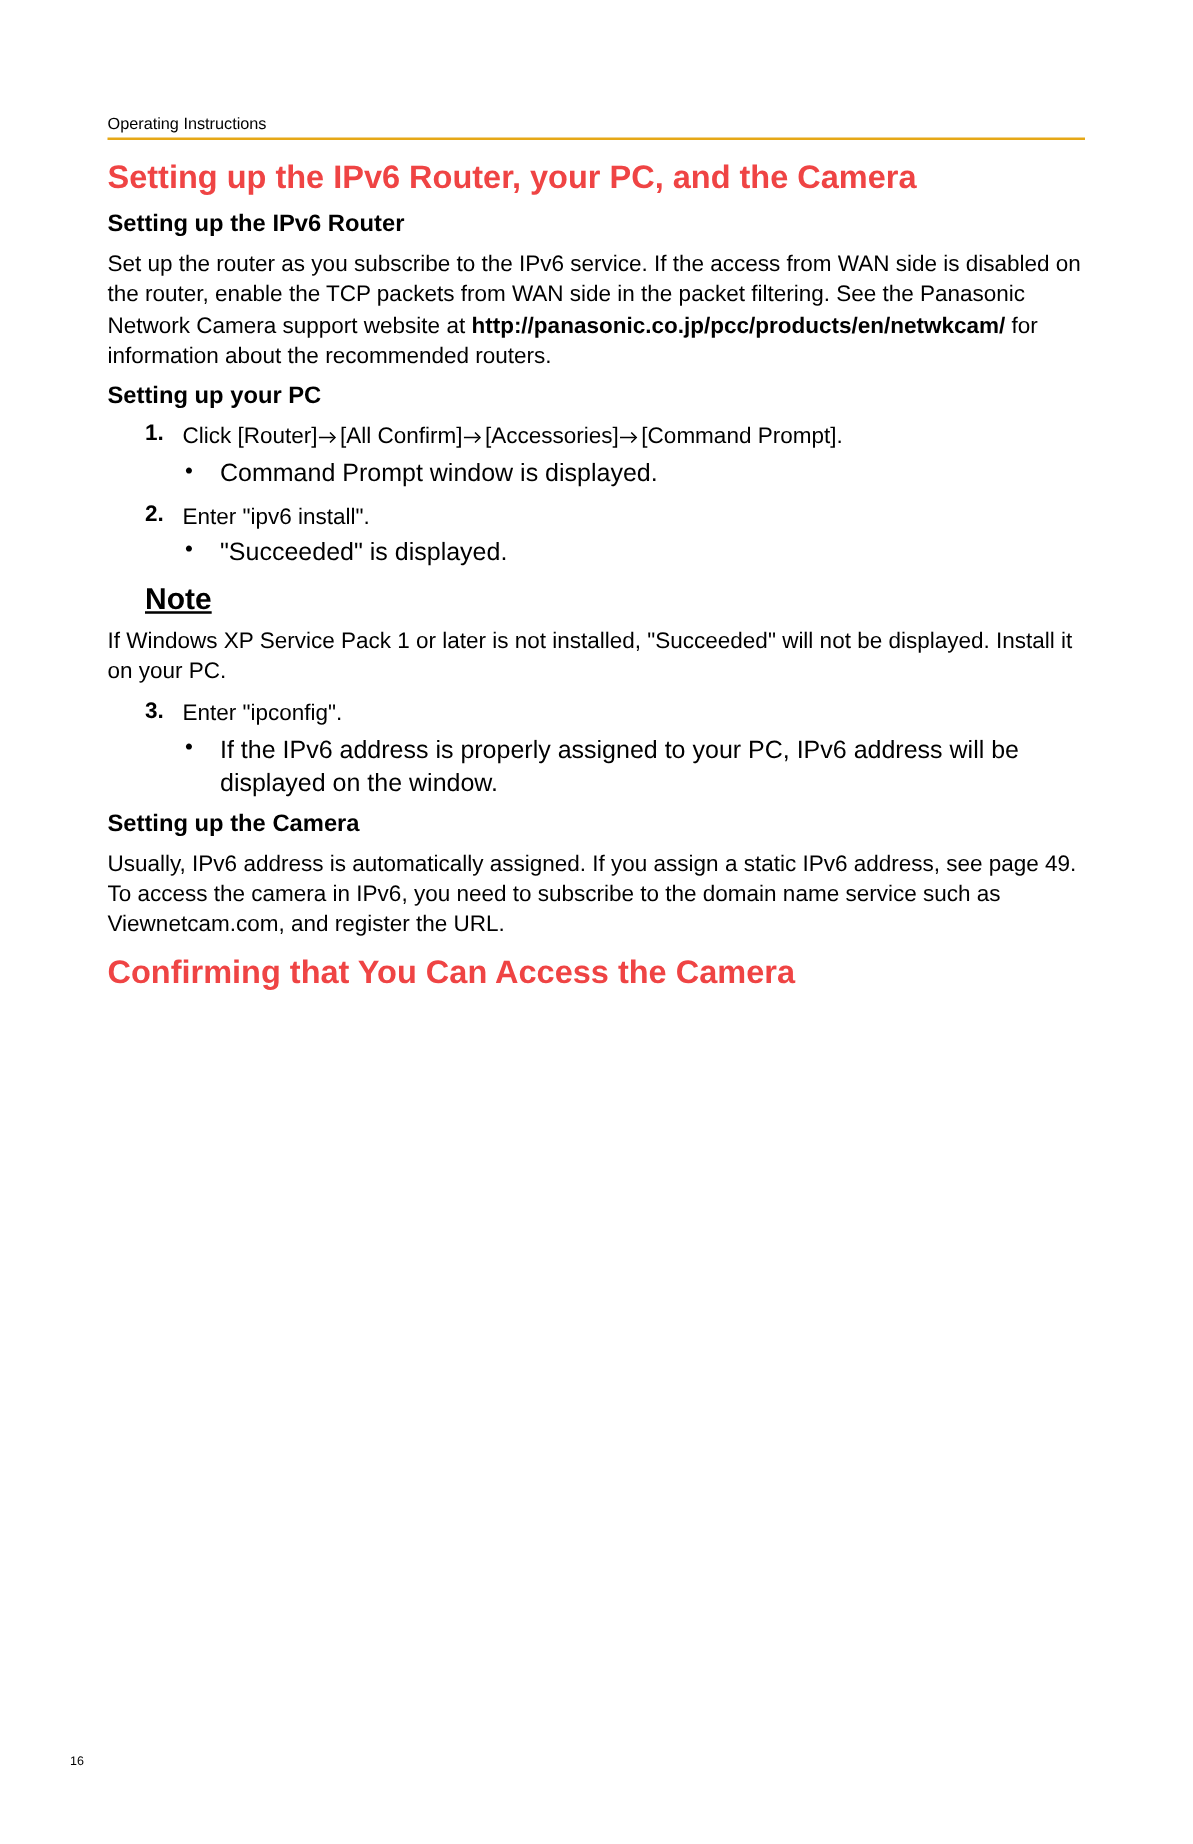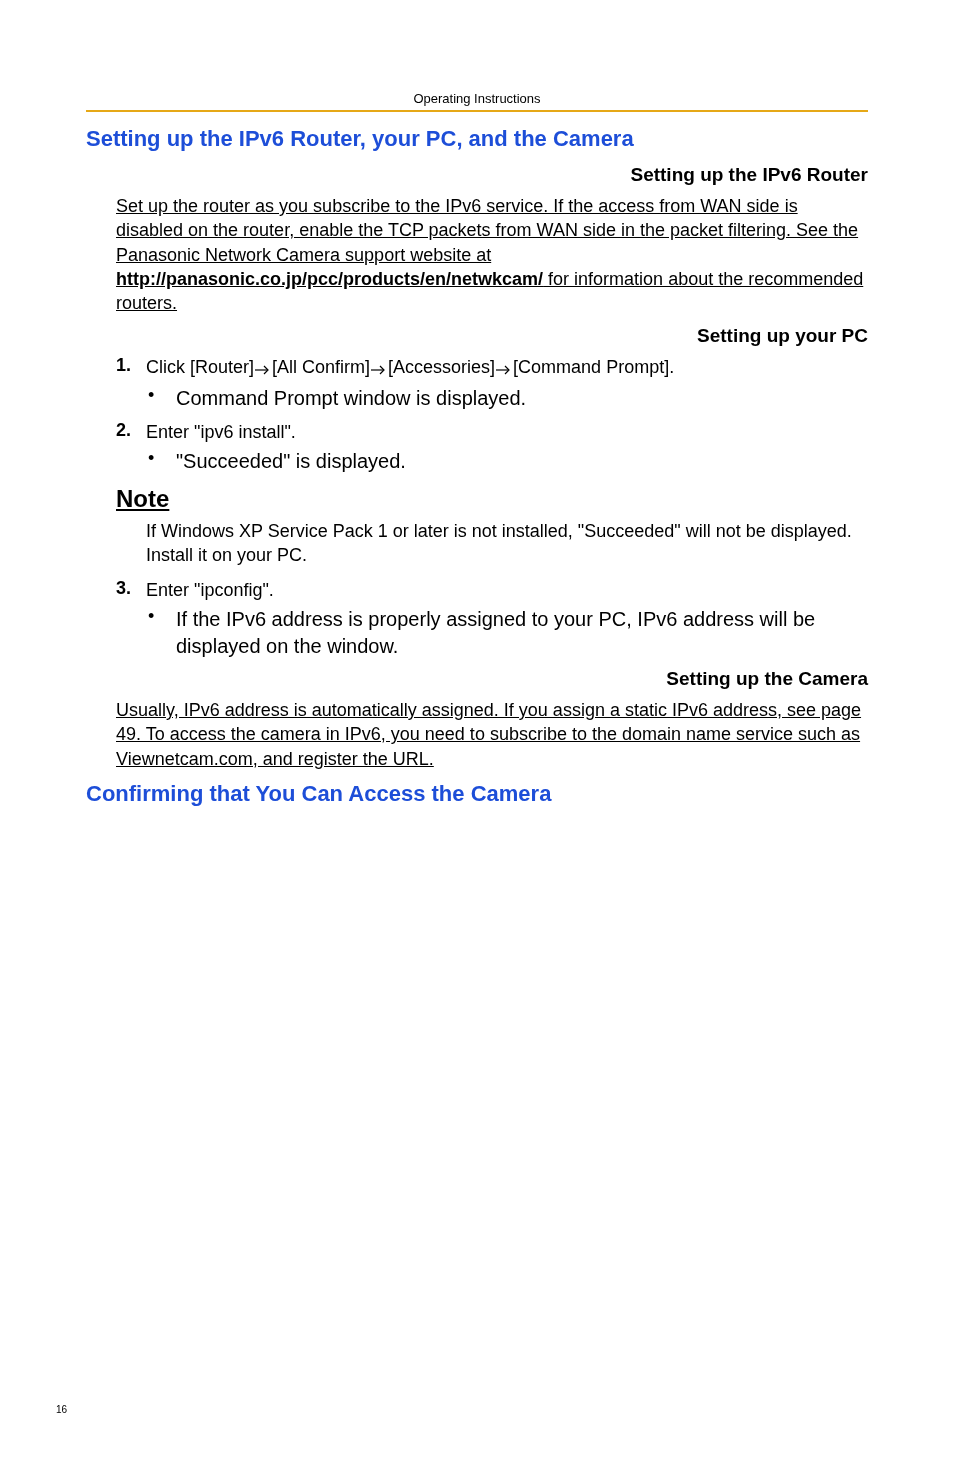--- a/index.html
+++ b/index.html
@@ -15,46 +15,42 @@
       color: #000;
       position: relative;
     }
     .page {
       padding: 91px 86px 40px 86px;
     }
     .header-text {
       font-size: 13px;
       color: #000;
       margin-bottom: 4px;
-      text-align: center;
     }
     .header-rule {
       height: 2px;
       background: #e6a817;
       margin-bottom: 14px;
     }
     .section-title {
-      color: #1d4ed8;
-      font-size: 22px;
+      color: #ef4444;
+      font-size: 26px;
       font-weight: bold;
       margin-bottom: 12px;
     }
     .subsection-title {
       font-size: 19px;
       font-weight: bold;
       margin-top: 0;
       margin-bottom: 8px;
-      text-align: right;
     }
     .body-text {
       font-size: 18px;
       line-height: 1.35;
-      margin-left: 30px;
       margin-bottom: 10px;
-      text-decoration: underline;
     }
     .steps {
       margin-left: 30px;
     }
     .step {
       display: flex;
       margin-bottom: 4px;
     }
     .step-num {
       font-weight: bold;
@@ -88,21 +84,20 @@
       font-size: 24px;
       font-weight: bold;
       text-decoration: underline;
       margin-left: 30px;
       margin-top: 10px;
       margin-bottom: 6px;
     }
     .note-text {
       font-size: 18px;
       line-height: 1.35;
-      margin-left: 60px;
       margin-bottom: 10px;
     }
     .page-number {
       position: absolute;
       bottom: 60px;
       left: 56px;
       font-size: 10px;
     }
     .arrow {
       display: inline-block;

